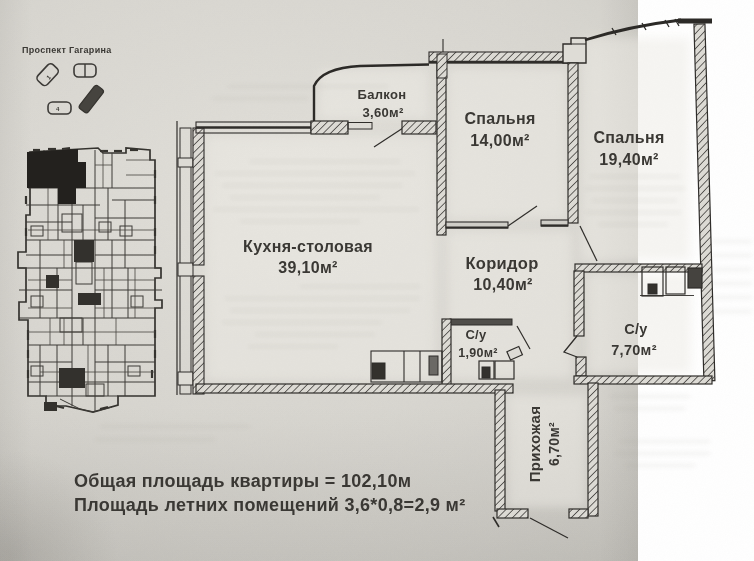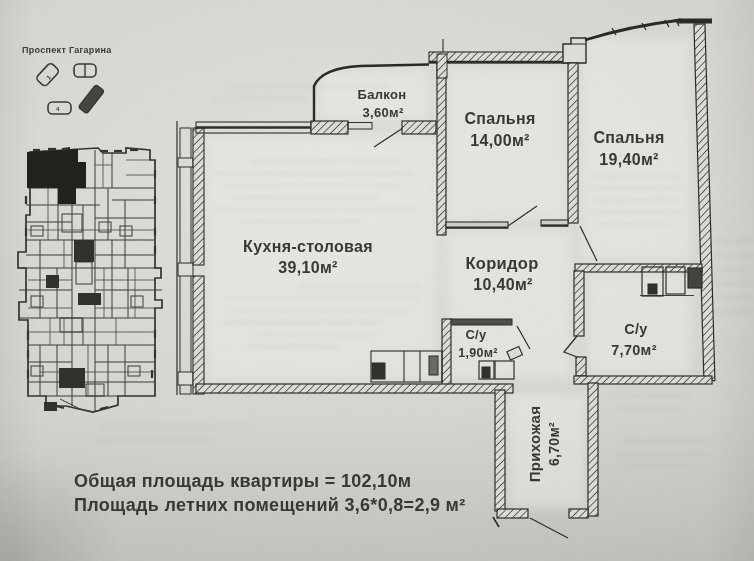--- a/index.html
+++ b/index.html
@@ -1,17 +1,17 @@
 <!DOCTYPE html>
 <html><head>
 <meta charset="utf-8">
 <style>
 html,body{margin:0;padding:0;}
 body{width:754px;height:561px;overflow:hidden;font-family:"Liberation Sans",sans-serif;}
-#paper{position:relative;width:754px;height:561px;
+#paper{position:relative;width:638px;height:561px;
 background:
 radial-gradient(circle 150px at 2% 99%, rgba(70,66,60,0.16), rgba(70,66,60,0) 70%),
 linear-gradient(180deg, rgba(70,68,64,0) 72%, rgba(70,68,64,0.05) 90%, rgba(70,68,64,0.08) 100%),
 linear-gradient(90deg, rgba(70,68,64,0.07) 0%, rgba(70,68,64,0) 5%, rgba(70,68,64,0) 94%, rgba(70,68,64,0.08) 100%),
 radial-gradient(ellipse 115% 85% at 44% 33%, #e1dfd9 0%, #d8d6d0 50%, #ceccc6 80%, #c4c2bc 100%);
 text-align: center;
 }
 #paper svg{filter:blur(0.3px);}
 svg text{font-family:"Liberation Sans",sans-serif;fill:#3a3834;font-weight:bold;letter-spacing:0.3px;}
 </style>

